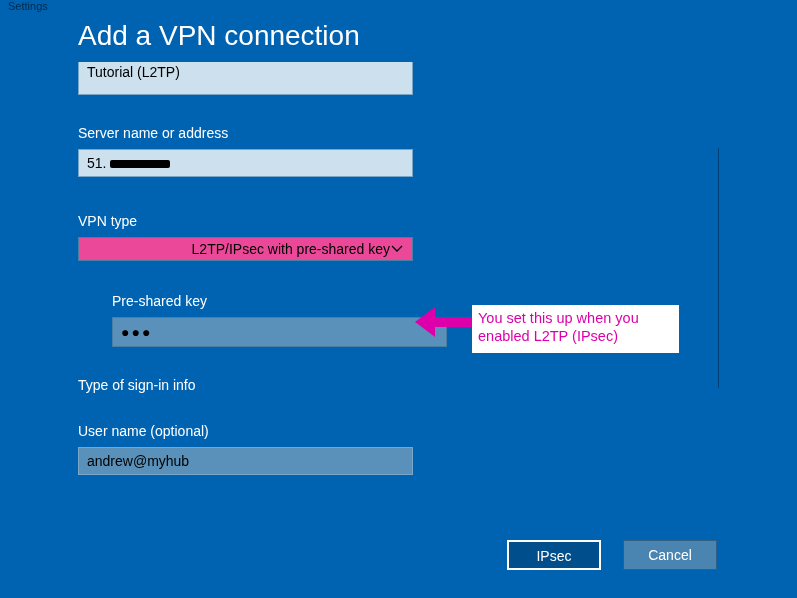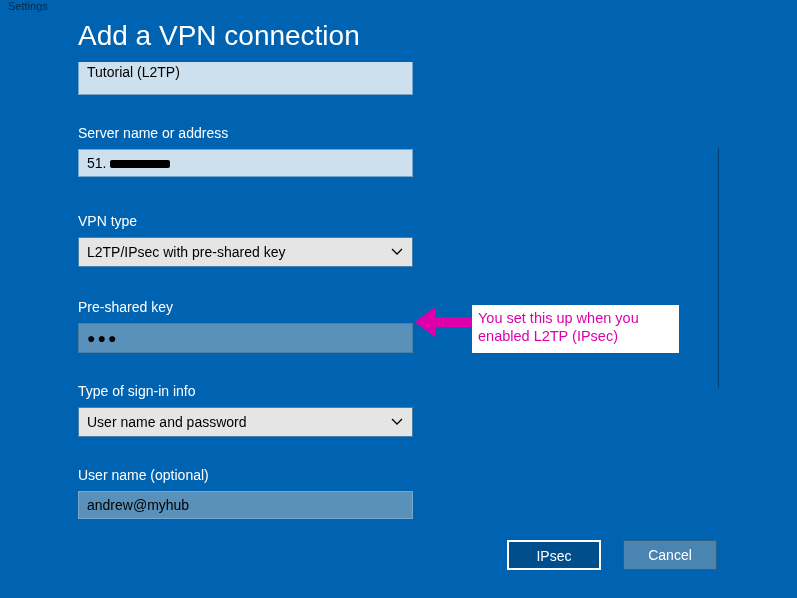--- a/index.html
+++ b/index.html
@@ -58,29 +58,29 @@
     border-top: none; 
     padding-top: 0;
     line-height: 20px;
     font-size: 14px;
     color: #000000;
     margin-top: 6px;
   }
   .dropdown {
     box-sizing: border-box;
     width: 335px;
-    height: 30px;
-    background: #e5e5e5;
+    height: 24px;
+    background: #ec4899;
     border: 1px solid #4a7fa5;
     color: #000000;
     font-size: 14px;
     padding: 0 8px;
     display: flex;
     align-items: center;
-    justify-content: space-between;
+    justify-content: flex-end;
     cursor: default;
   }
   .dropdown .chev {
     width: 14px;
     height: 14px;
     display: inline-block;
   }
   .dropdown .chev svg { display: block; }
   .password-mask {
     box-sizing: border-box;
@@ -179,37 +179,29 @@
     <div class="dropdown">
       <span>L2TP/IPsec with pre-shared key</span>
       <span class="chev">
         <svg viewBox="0 0 14 14" width="14" height="14">
             <path d="M2 4 L7 9 L12 4" fill="none" stroke="#000" stroke-width="1.3"></path>
           </svg>
       </span>
     </div>
   </div>
 
-  <div class="field-group" style="margin-top:32px;">
+  <div class="field-group" style="margin-top:32px;margin-left:34px;">
     <div class="field-label">Pre-shared key</div>
     <div class="password-mask">
       <span>●●●</span>
     </div>
   </div>
 
   <div class="field-group" style="margin-top:30px;">
     <div class="field-label">Type of sign-in info</div>
-    <div class="dropdown">
-      <span>User name and password</span>
-      <span class="chev">
-        <svg viewBox="0 0 14 14" width="14" height="14">
-            <path d="M2 4 L7 9 L12 4" fill="none" stroke="#000" stroke-width="1.3"></path>
-          </svg>
-      </span>
-    </div>
   </div>
 
   <div class="field-group" style="margin-top:30px;">
     <div class="field-label">User name (optional)</div>
     <div class="text-input" style="background:#5a91ba;line-height:26px;">
       <span>andrew@myhub</span>
     </div>
   </div>
 
 </div>

